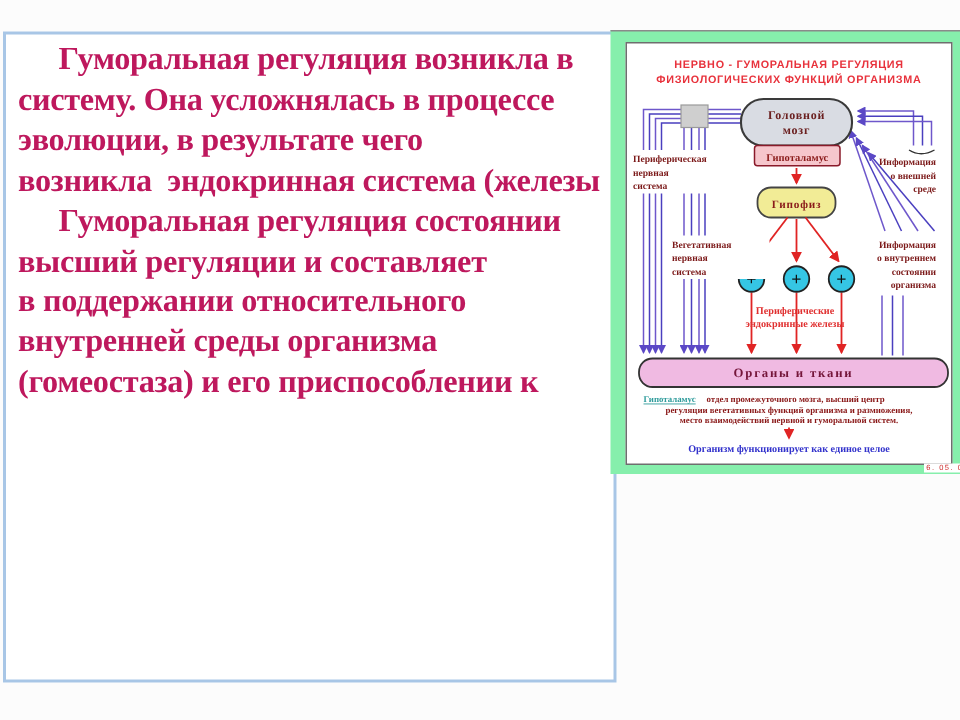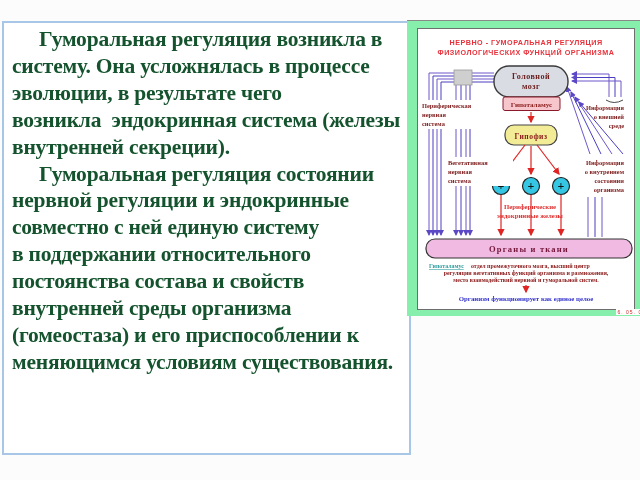--- a/index.html
+++ b/index.html
@@ -6,21 +6,21 @@
   body{
     width:640px;height:480px;background:#fbfbfb;
     font-family:"Liberation Serif",serif;position:relative;overflow:hidden;
   }
   .slide{position:absolute;left:0;top:0;width:640px;height:480px;background:#fcfcfc;}
 
   
   .text-panel{
     position:absolute;left:2px;top:21px;width:409px;height:434px;
     box-sizing:border-box;background:#ffffff;border:2px solid #a8c6e6;
-    padding:3px 0 0 8px;color:#14532d;font-weight:bold;
+    padding:3px 0 0 8px;color:#be185d;font-weight:bold;
     font-size:21.5px;line-height:26.9px;letter-spacing:-0.2px;
   }
   .tl{white-space:pre;}
   .tl.indent{padding-left:27px;}
 
   
   .poster{
     position:absolute;left:407px;top:20px;width:246px;height:296px;
     background:#86efac;border-top:1px solid #8a8a8a;box-sizing:border-box;padding-left:44px;
   }
@@ -51,29 +51,25 @@
 </head>
 <body>
 
 <div class="slide">
 
   <div class="text-panel">
     <div class="tl indent">Гуморальная регуляция возникла в</div>
     <div class="tl">систему. Она усложнялась в процессе</div>
     <div class="tl">эволюции, в результате чего</div>
     <div class="tl">возникла  эндокринная система (железы</div>
-    <div class="tl">внутренней секреции).</div>
     <div class="tl indent">Гуморальная регуляция состоянии</div>
-    <div class="tl">нервной регуляции и эндокринные</div>
-    <div class="tl">совместно с ней единую систему</div>
+    <div class="tl">высший регуляции и составляет</div>
     <div class="tl">в поддержании относительного</div>
-    <div class="tl">постоянства состава и свойств</div>
     <div class="tl">внутренней среды организма</div>
     <div class="tl">(гомеостаза) и его приспособлении к</div>
-    <div class="tl">меняющимся условиям существования.</div>
   </div>
 
   <div class="poster">
     <div class="poster-inner">
       <svg viewBox="0 0 216 280">
         <defs>
           <marker id="ar" markerWidth="6" markerHeight="6" refX="5" refY="3" orient="auto">
             <path d="M0,0 L6,3 L0,6 Z" fill="#e02424"></path>
           </marker>
           <marker id="ap" markerWidth="6" markerHeight="6" refX="5" refY="3" orient="auto">

